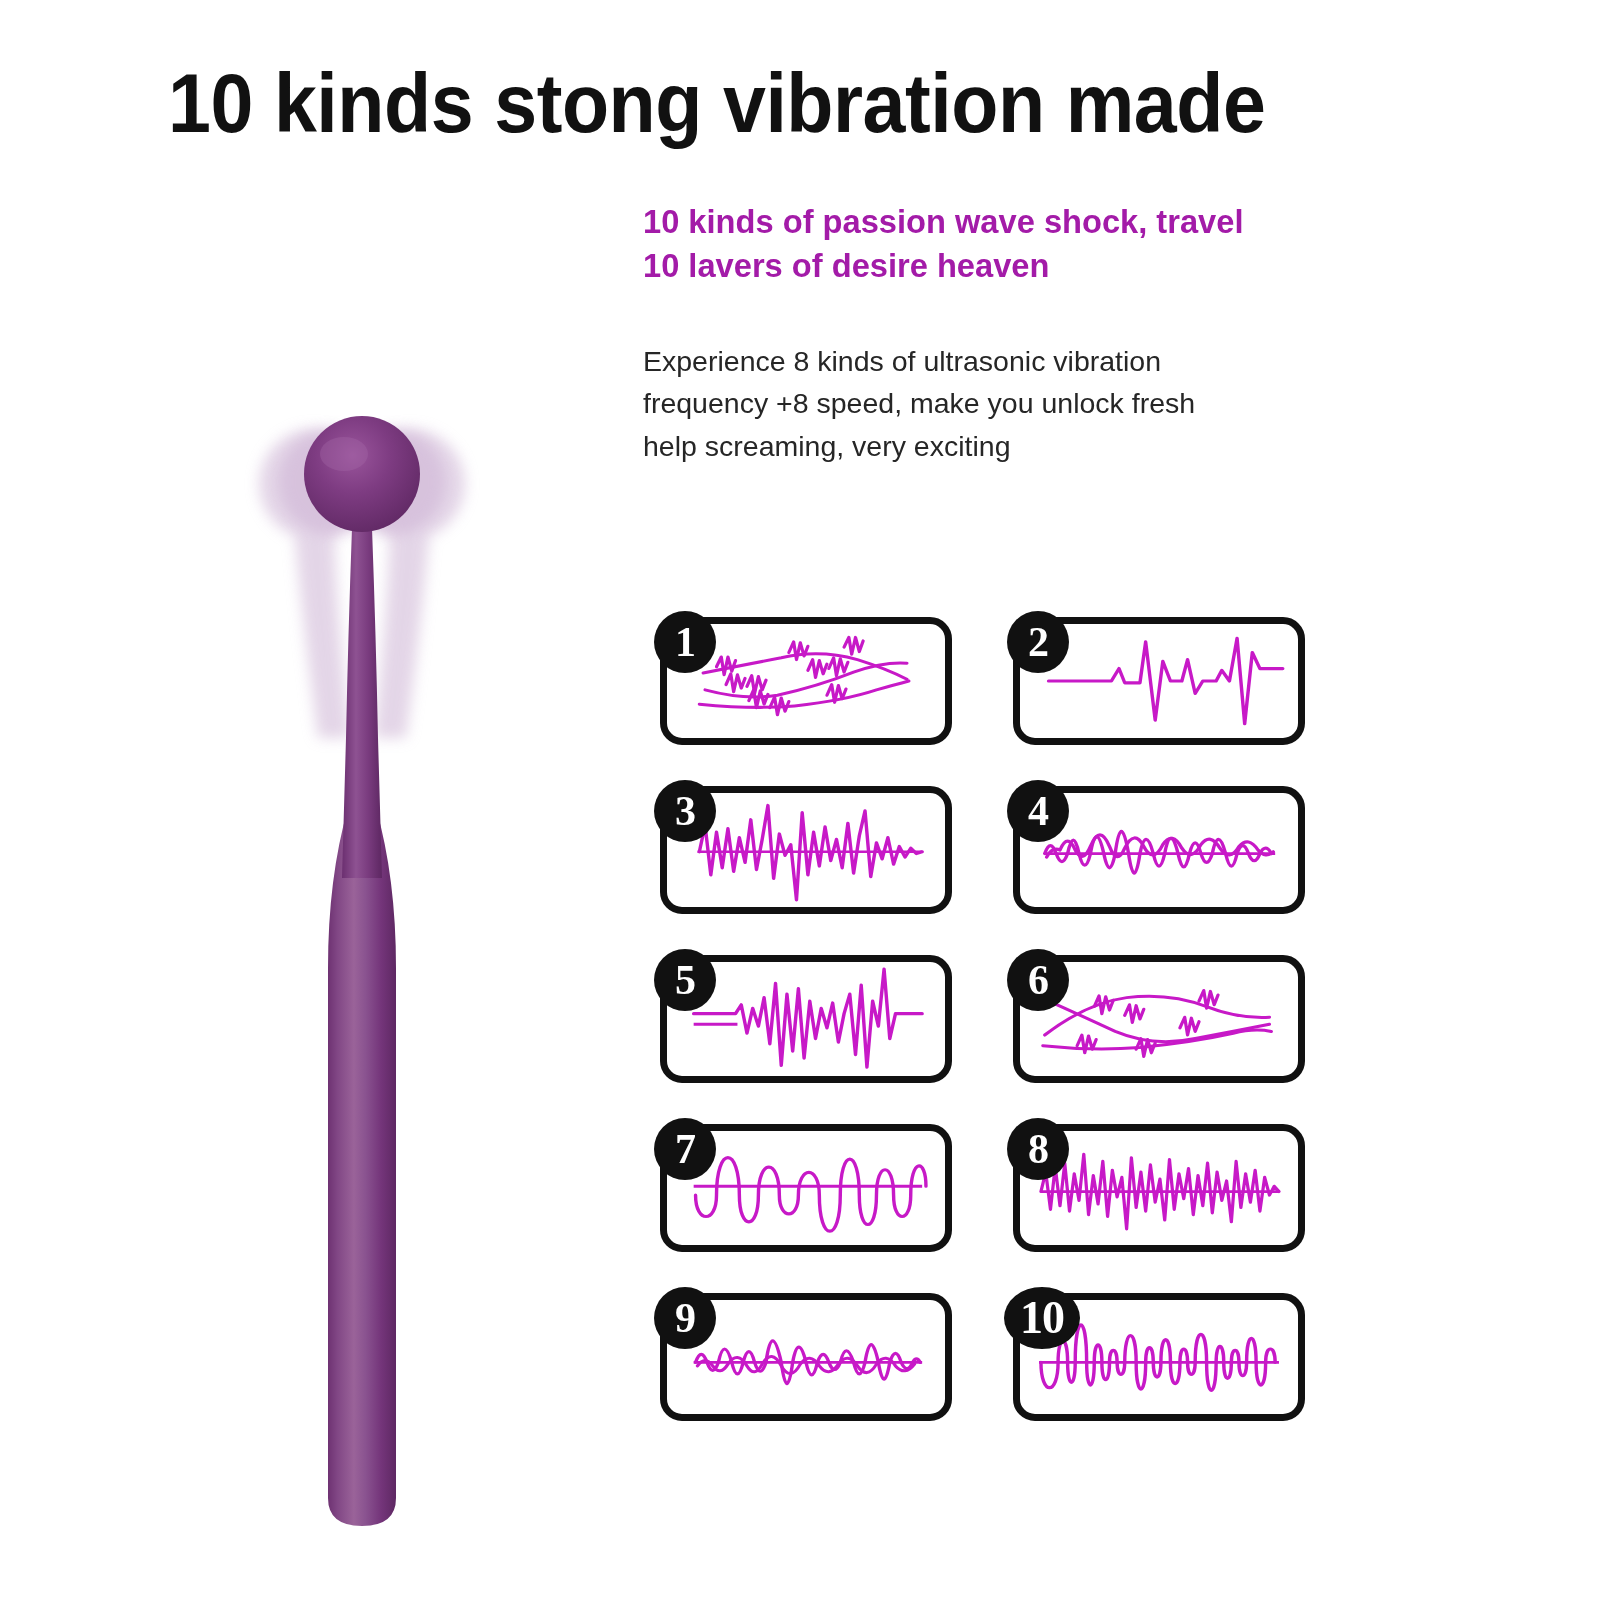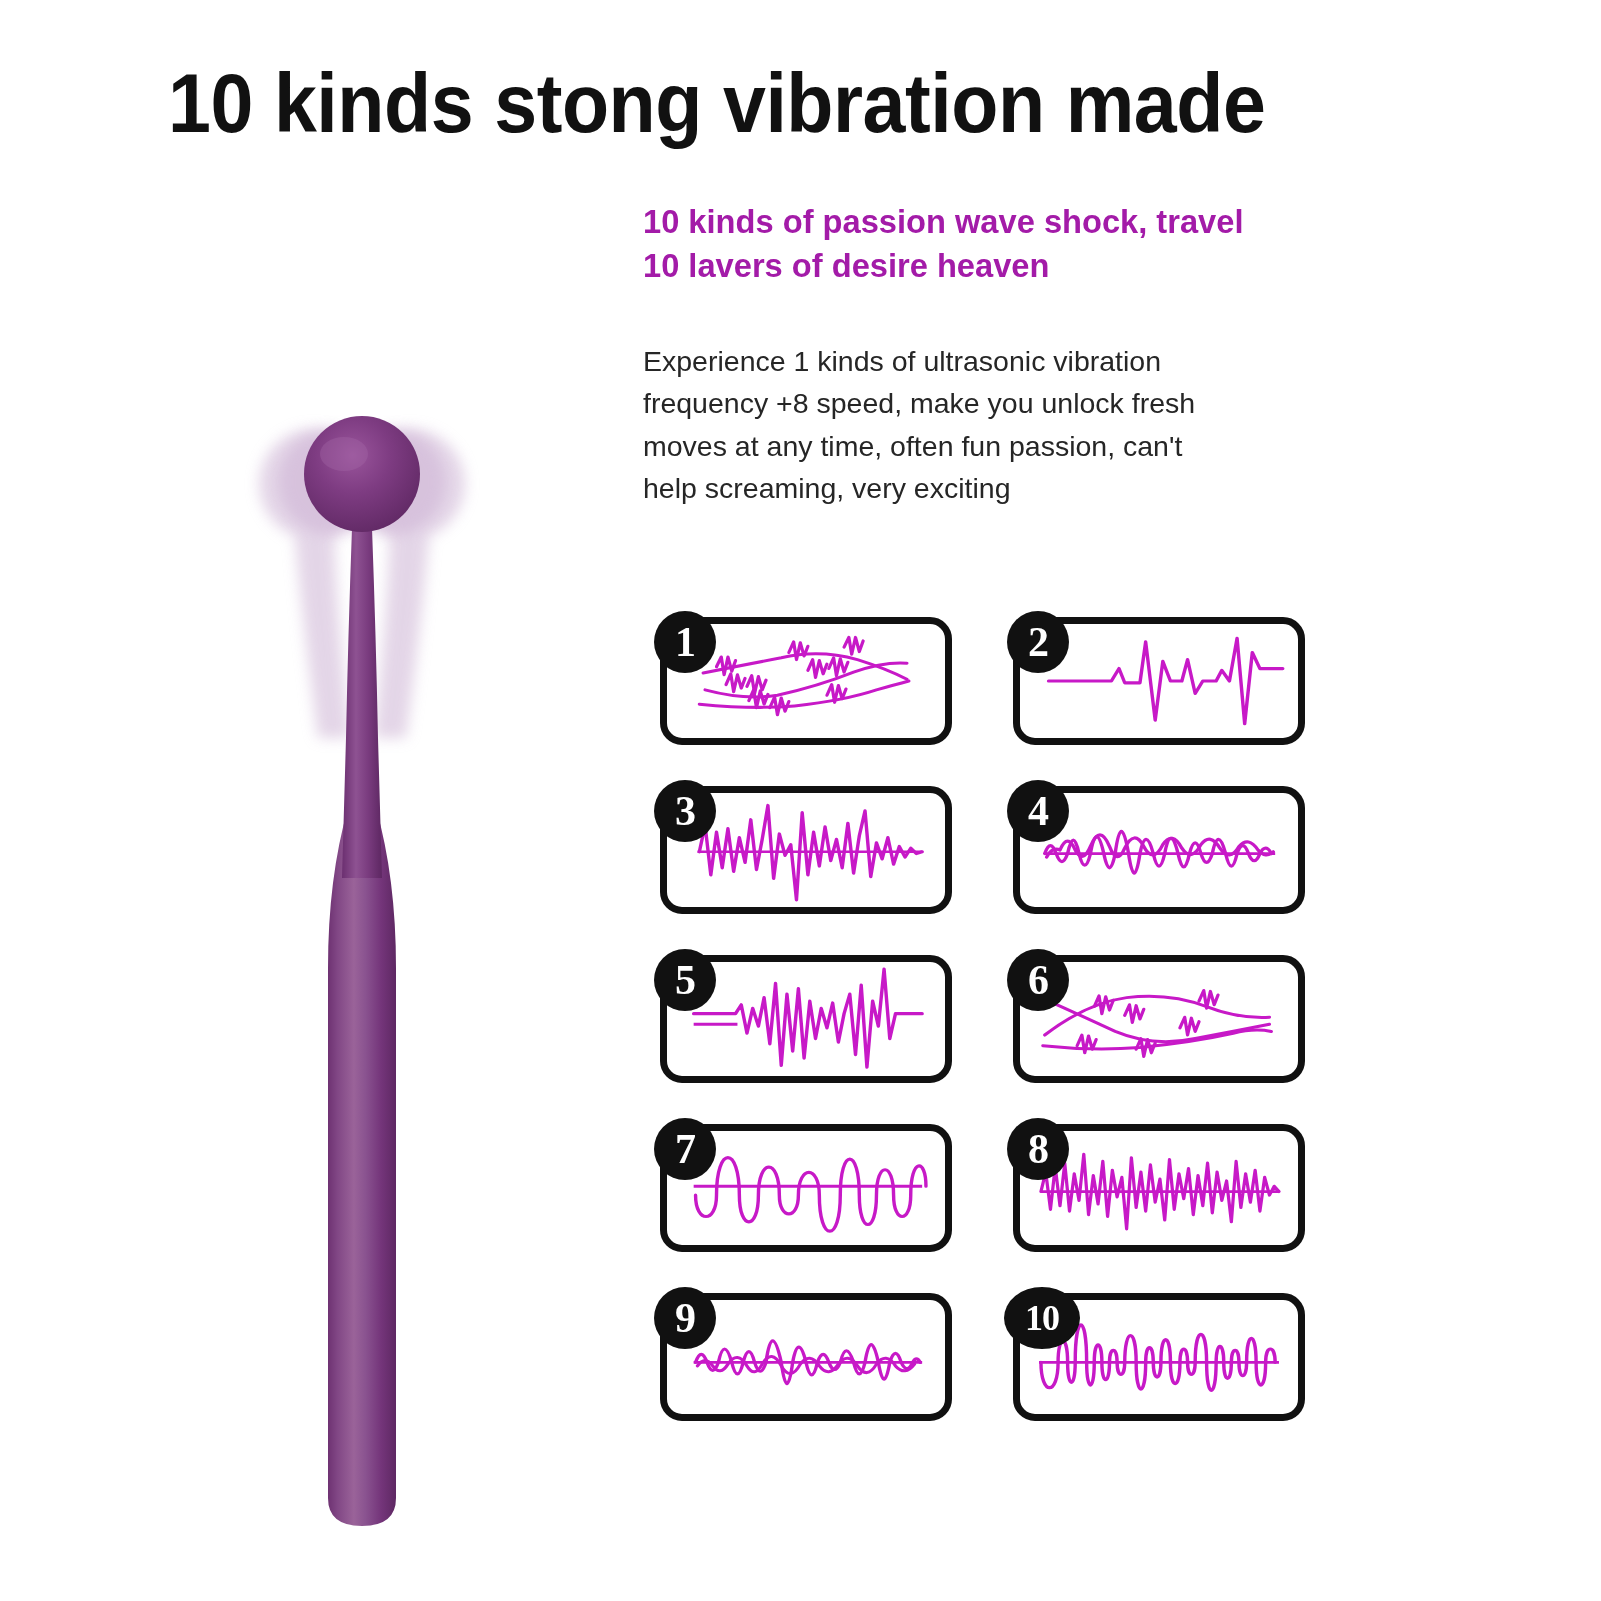--- a/index.html
+++ b/index.html
@@ -80,21 +80,21 @@
     background:#111111;
     border-radius:50%;
     display:flex;align-items:center;justify-content:center;
     color:#ffffff;
     font-family:"Liberation Serif", serif;
     font-weight:700;
     font-size:42px;
     line-height:1;
     letter-spacing:-1px;
   }
-  .badge.wide{width:76px;height:62px;border-radius:50%;font-size:36px;left:-16px;}
+  .badge.wide{width:76px;height:62px;border-radius:50%;font-size:46px;left:-16px;}
 
   
   .c1{left:0px;   top:0px;}
   .c2{left:353px; top:0px;}
   .c3{left:0px;   top:169px;}
   .c4{left:353px; top:169px;}
   .c5{left:0px;   top:338px;}
   .c6{left:353px; top:338px;}
   .c7{left:0px;   top:507px;}
   .c8{left:353px; top:507px;}
@@ -107,23 +107,22 @@
 <div class="stage">
 
   <div class="title">10 kinds stong vibration made</div>
 
   <div class="subhead">
     <div>10 kinds of passion wave shock, travel</div>
     <div>10 lavers of desire heaven</div>
   </div>
 
   <div class="body-copy">
-    <div>Experience 1 kinds of ultrasonic vibration</div>
+    <div>Experience 8 kinds of ultrasonic vibration</div>
     <div>frequency +8 speed,  make you unlock fresh</div>
-    <div>moves at any time, often fun passion, can't</div>
     <div>help screaming, very exciting</div>
   </div>
 
   <div class="product">
     <svg viewBox="0 0 260 1160" preserveAspectRatio="none" aria-hidden="true">
       <defs>
         <linearGradient id="bodyGrad" x1="0" y1="0" x2="1" y2="0">
           <stop offset="0%" stop-color="#6E3272"></stop>
           <stop offset="14%" stop-color="#814785"></stop>
           <stop offset="38%" stop-color="#9A6399"></stop>

